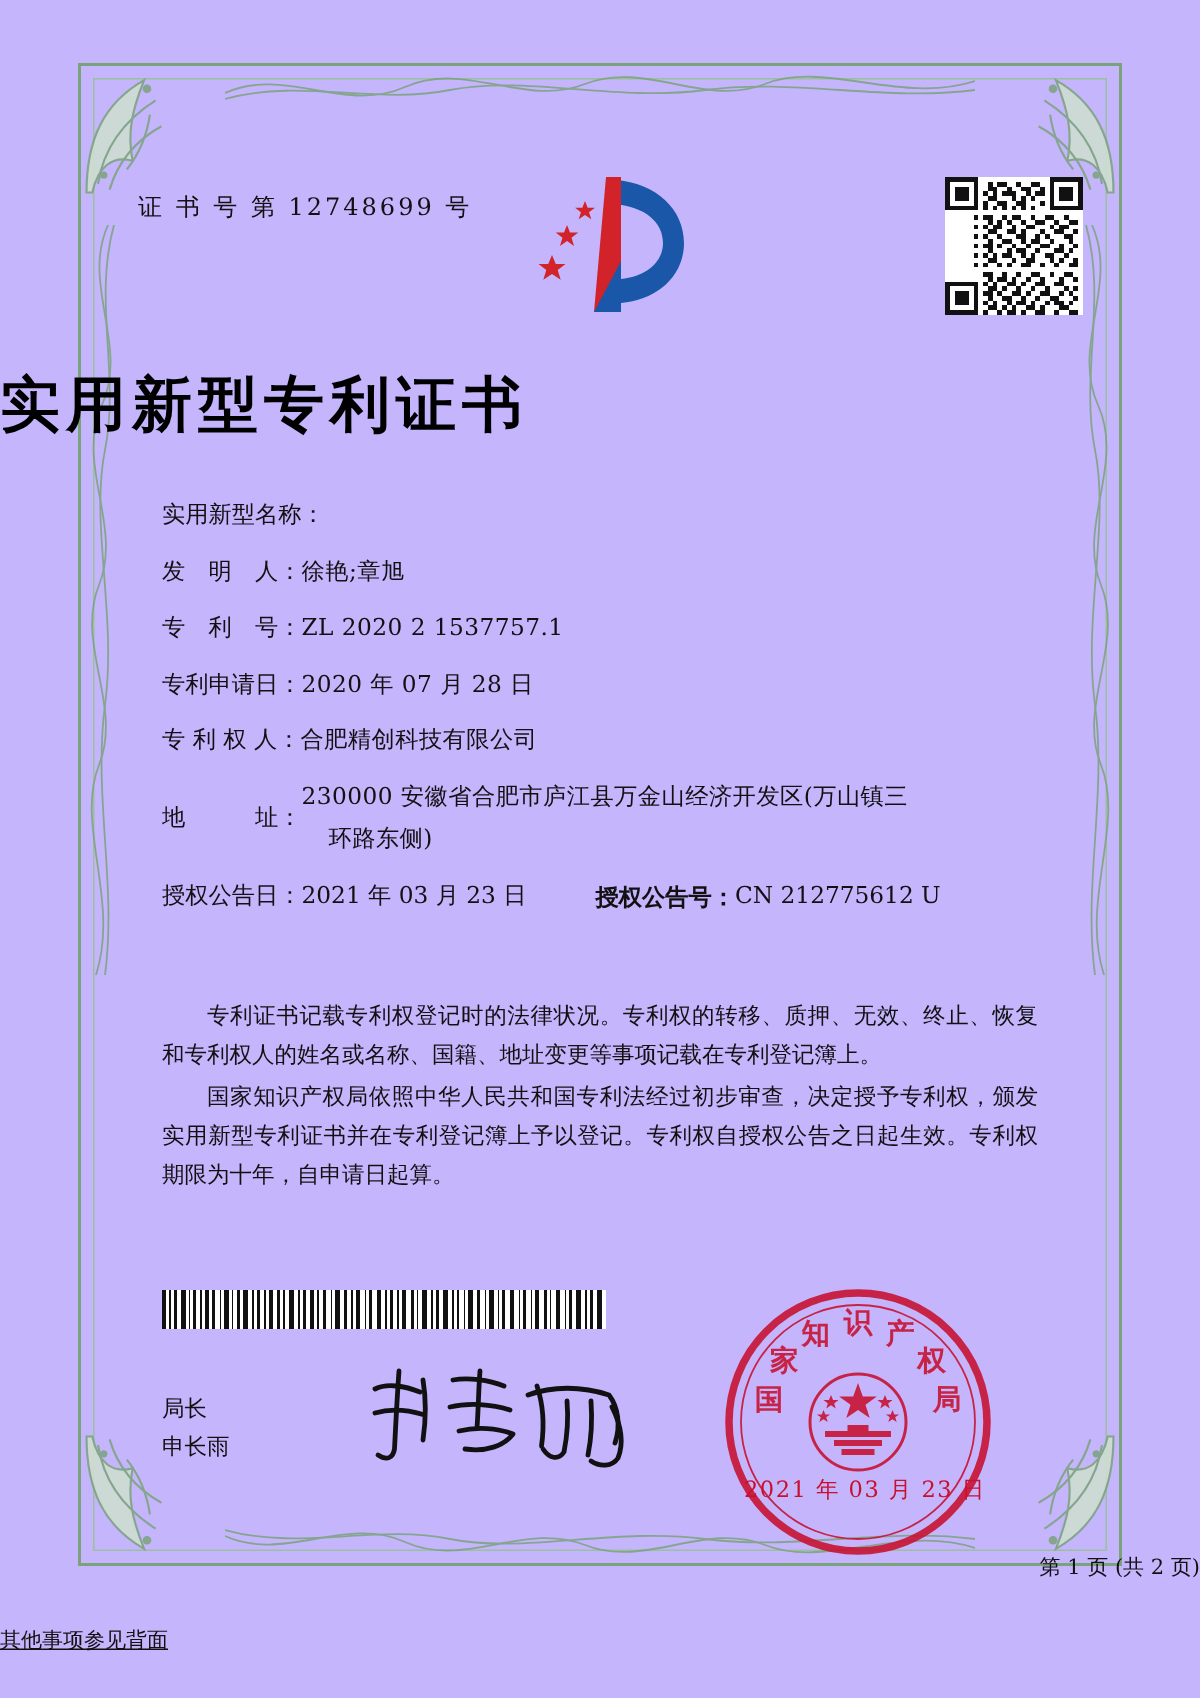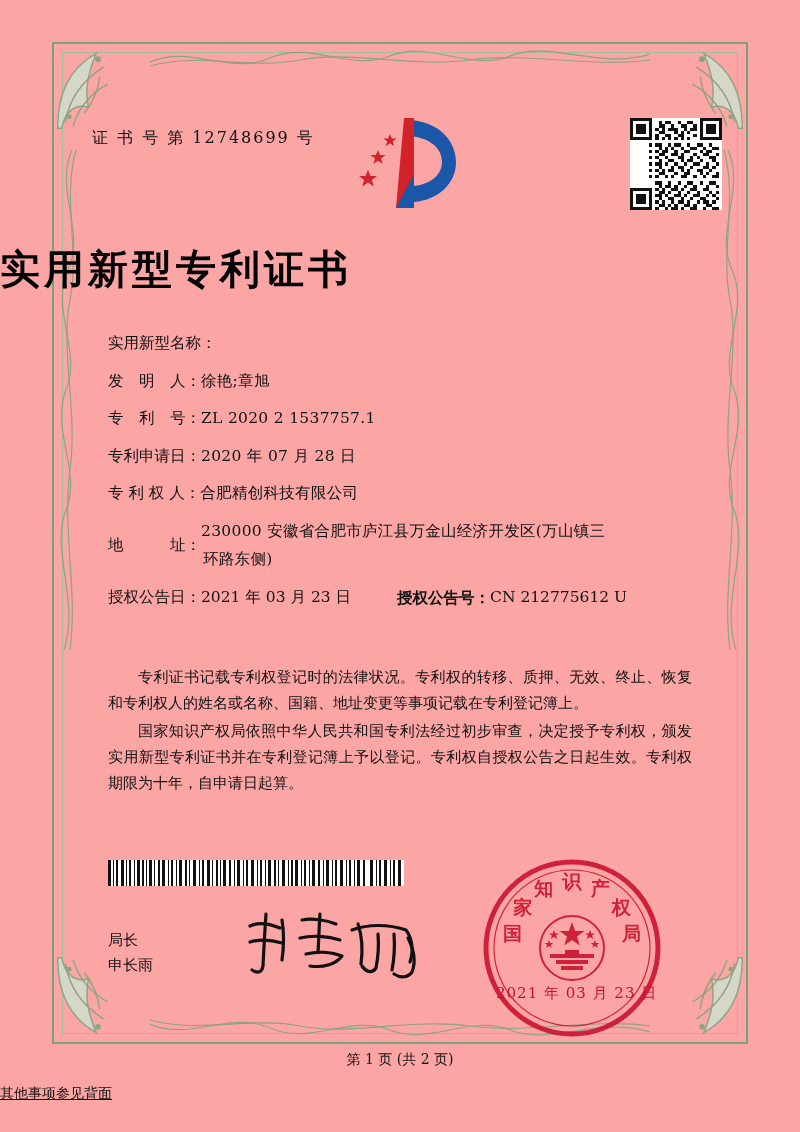--- a/index.html
+++ b/index.html
@@ -12,21 +12,21 @@
     font-family: "Liberation Serif", "DejaVu Serif", serif;
     color: #111;
     position: relative;
     overflow: hidden;
   }
 
   
   .page {
     position: absolute;
     inset: 0;
-    background: #fca5a5;
+    background: #c4b5fd;
     padding-left: 24px;
   }
   .border-outer {
     position: absolute;
     left: 52px; top: 42px; right: 52px; bottom: 88px;
     border: 2px solid #7ba37b;
   }
   .border-inner {
     position: absolute;
     left: 62px; top: 52px; right: 62px; bottom: 98px;
@@ -116,21 +116,21 @@
     color: #111;
   }
   .row .val {
     flex: 1 1 auto;
     color: #111;
     letter-spacing: .3px;
   }
   .row .val .cont {
     display: block;
     margin-top: 13px;
-    margin-left: 2px;
+    margin-left: 18px;
   }
   .row.two-col { justify-content: flex-start; }
   .row .second-lbl {
     margin-left: 46px;
     white-space: pre;
     font-weight: bold;
   }
 
   
   .body-text {
@@ -181,24 +181,23 @@
     font-size: 15px;
     color: #c8102e;
     letter-spacing: 1px;
     font-family: "DejaVu Serif", "Liberation Serif", serif;
   }
 
   
   .page-num {
     position: absolute;
     left: 0; right: 0; top: 1036px;
-    text-align: center;
+    text-align: right;
     font-size: 14px;
     font-family: "DejaVu Serif", "Liberation Serif", serif;
-    margin-top: 15px;
   }
   .footnote {
     position: absolute;
     left: 0; right: 0; top: 1085px;
     font-size: 14px;
     font-family: "DejaVu Serif", "Liberation Serif", serif;
     color: #111;
     text-decoration: underline;
   }
 </style>

